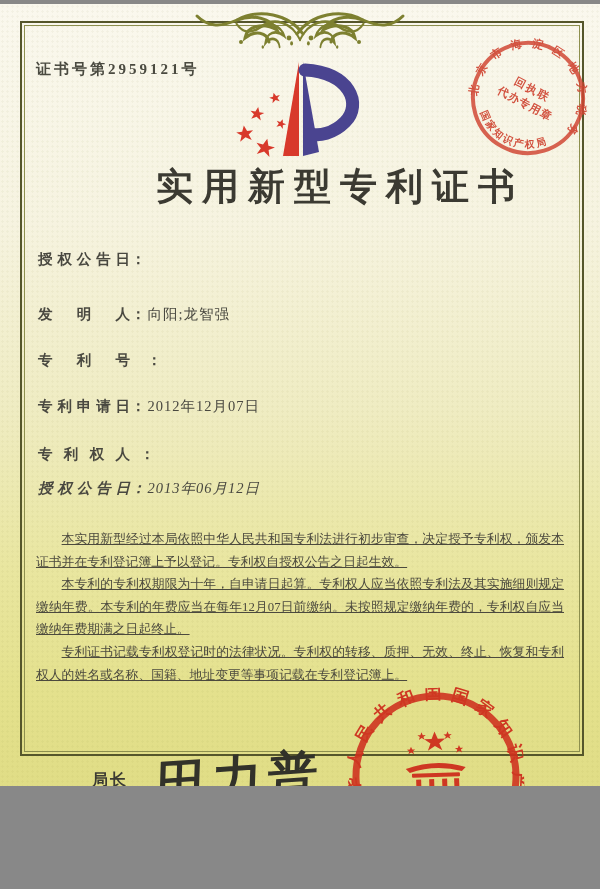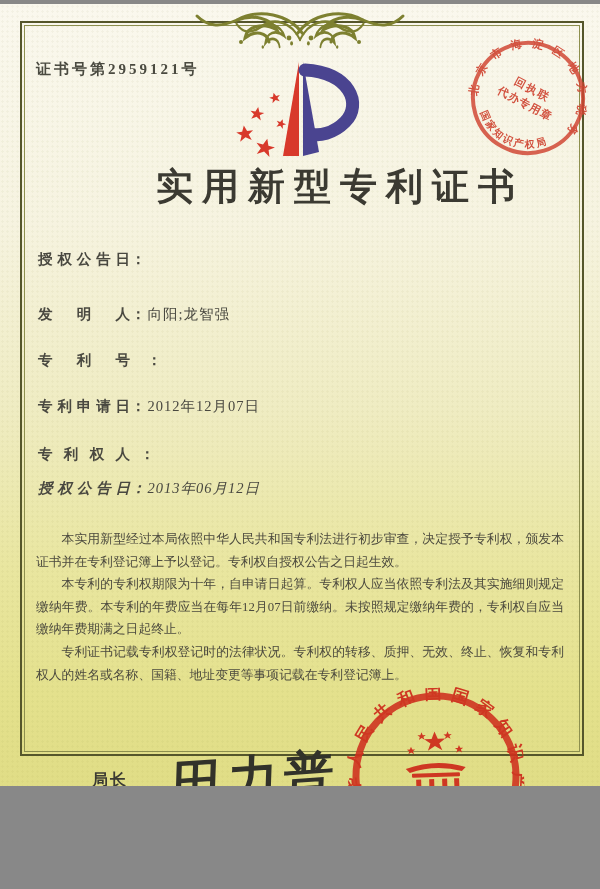--- a/index.html
+++ b/index.html
@@ -46,25 +46,25 @@
   .field .lbl{
     display:inline-block;width:92px;
     text-align:justify;text-align-last:justify;text-justify:inter-character;
   }
   .field .colon{margin:0 2px 0 1px;}
   .field .val{letter-spacing:1px;font-weight:500;}
   
   .body-text{
     position:absolute;left:36px;top:524px;width:528px;
     font-size:12.8px;line-height:22.6px;color:#4c4a3e;
-    text-align:justify;font-weight:500;
+    text-align:justify;font-weight:500;text-decoration:underline;
   }
   .body-text p{margin:0;text-indent:2em;}
   
-  .sig-row{position:absolute;left:92px;top:742px;display:flex;align-items:flex-start;gap:16px;}
+  .sig-row{position:absolute;left:92px;top:742px;display:flex;align-items:flex-start;}
   .director-label{font-size:16px;color:#3c3b33;font-weight:600;margin-top:24px;letter-spacing:2px;}
   .signature{
     font-size:50px;color:#32322a;font-weight:600;margin-left:28px;
     transform:rotate(-4deg) skewX(-6deg);letter-spacing:6px;
     font-family:"DejaVu Serif","Liberation Serif",serif;
   }
   
   .seal-small{position:absolute;left:462px;top:28px;transform:rotate(28deg);opacity:0.92;}
   .seal-large{position:absolute;left:348px;top:684px;transform:rotate(-2deg);opacity:0.95;}
   .seal-date{

